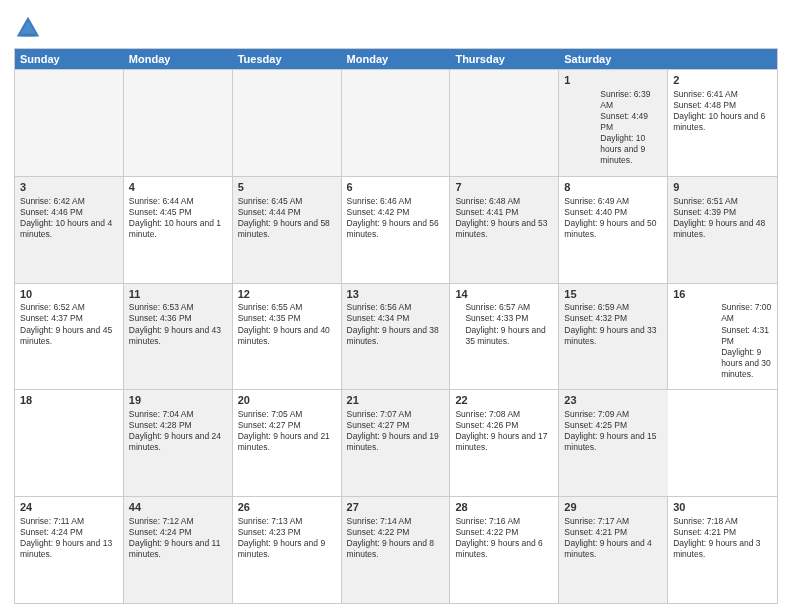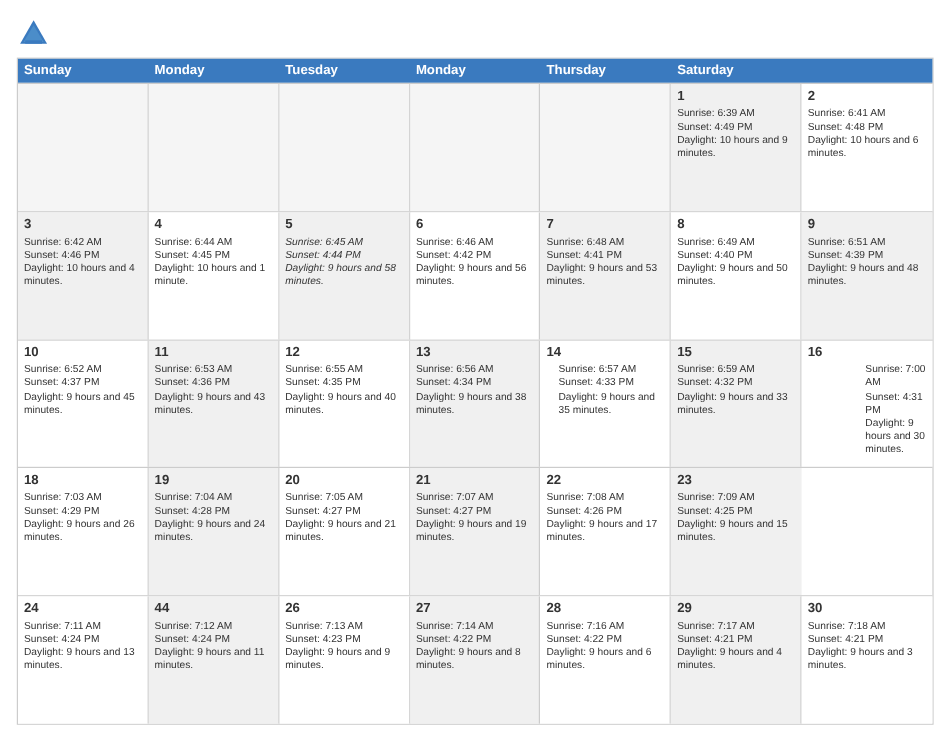--- a/index.html
+++ b/index.html
@@ -153,21 +153,21 @@
       </div>
     <div class="cal-body">
     <div class="cal-row">
           <div class="cal-cell empty"></div>
           <div class="cal-cell empty"></div>
           <div class="cal-cell empty"></div>
           <div class="cal-cell empty"></div>
           <div class="cal-cell empty"></div>
           <div class="cal-cell shaded">
             <span class="day-num">1</span>
-            <div class="day-info" style="white-space: pre-line;">Sunrise: 6:39 AM
+            <div class="day-info" style="white-space: pre-line; margin-left: 36px;">Sunrise: 6:39 AM
 Sunset: 4:49 PM
 Daylight: 10 hours and 9 minutes.</div>
           </div>
           <div class="cal-cell">
             <span class="day-num">2</span>
             <div class="day-info" style="white-space: pre-line;">Sunrise: 6:41 AM
 Sunset: 4:48 PM
 Daylight: 10 hours and 6 minutes.</div>
           </div>
         </div>
@@ -179,21 +179,21 @@
 Daylight: 10 hours and 4 minutes.</div>
           </div>
           <div class="cal-cell">
             <span class="day-num">4</span>
             <div class="day-info" style="white-space: pre-line;">Sunrise: 6:44 AM
 Sunset: 4:45 PM
 Daylight: 10 hours and 1 minute.</div>
           </div>
           <div class="cal-cell shaded">
             <span class="day-num">5</span>
-            <div class="day-info" style="white-space: pre-line; font-style: italic;">Sunrise: 6:45 AM
+            <div class="day-info" style="white-space: pre-line;">Sunrise: 6:45 AM
 Sunset: 4:44 PM
 Daylight: 9 hours and 58 minutes.</div>
           </div>
           <div class="cal-cell">
             <span class="day-num">6</span>
             <div class="day-info" style="white-space: pre-line;">Sunrise: 6:46 AM
 Sunset: 4:42 PM
 Daylight: 9 hours and 56 minutes.</div>
           </div>
           <div class="cal-cell shaded">
@@ -255,23 +255,20 @@
           <div class="cal-cell">
             <span class="day-num">16</span>
             <div class="day-info" style="white-space: pre-line; margin-left: 48px;">Sunrise: 7:00 AM
 Sunset: 4:31 PM
 Daylight: 9 hours and 30 minutes.</div>
           </div>
         </div>
         <div class="cal-row">
           <div class="cal-cell">
             <span class="day-num">18</span>
-            <div class="day-info" style="white-space: pre-line;">Sunrise: 7:03 AM
-Sunset: 4:29 PM
-Daylight: 9 hours and 26 minutes.</div>
           </div>
           <div class="cal-cell shaded">
             <span class="day-num">19</span>
             <div class="day-info" style="white-space: pre-line;">Sunrise: 7:04 AM
 Sunset: 4:28 PM
 Daylight: 9 hours and 24 minutes.</div>
           </div>
           <div class="cal-cell">
             <span class="day-num">20</span>
             <div class="day-info" style="white-space: pre-line;">Sunrise: 7:05 AM

